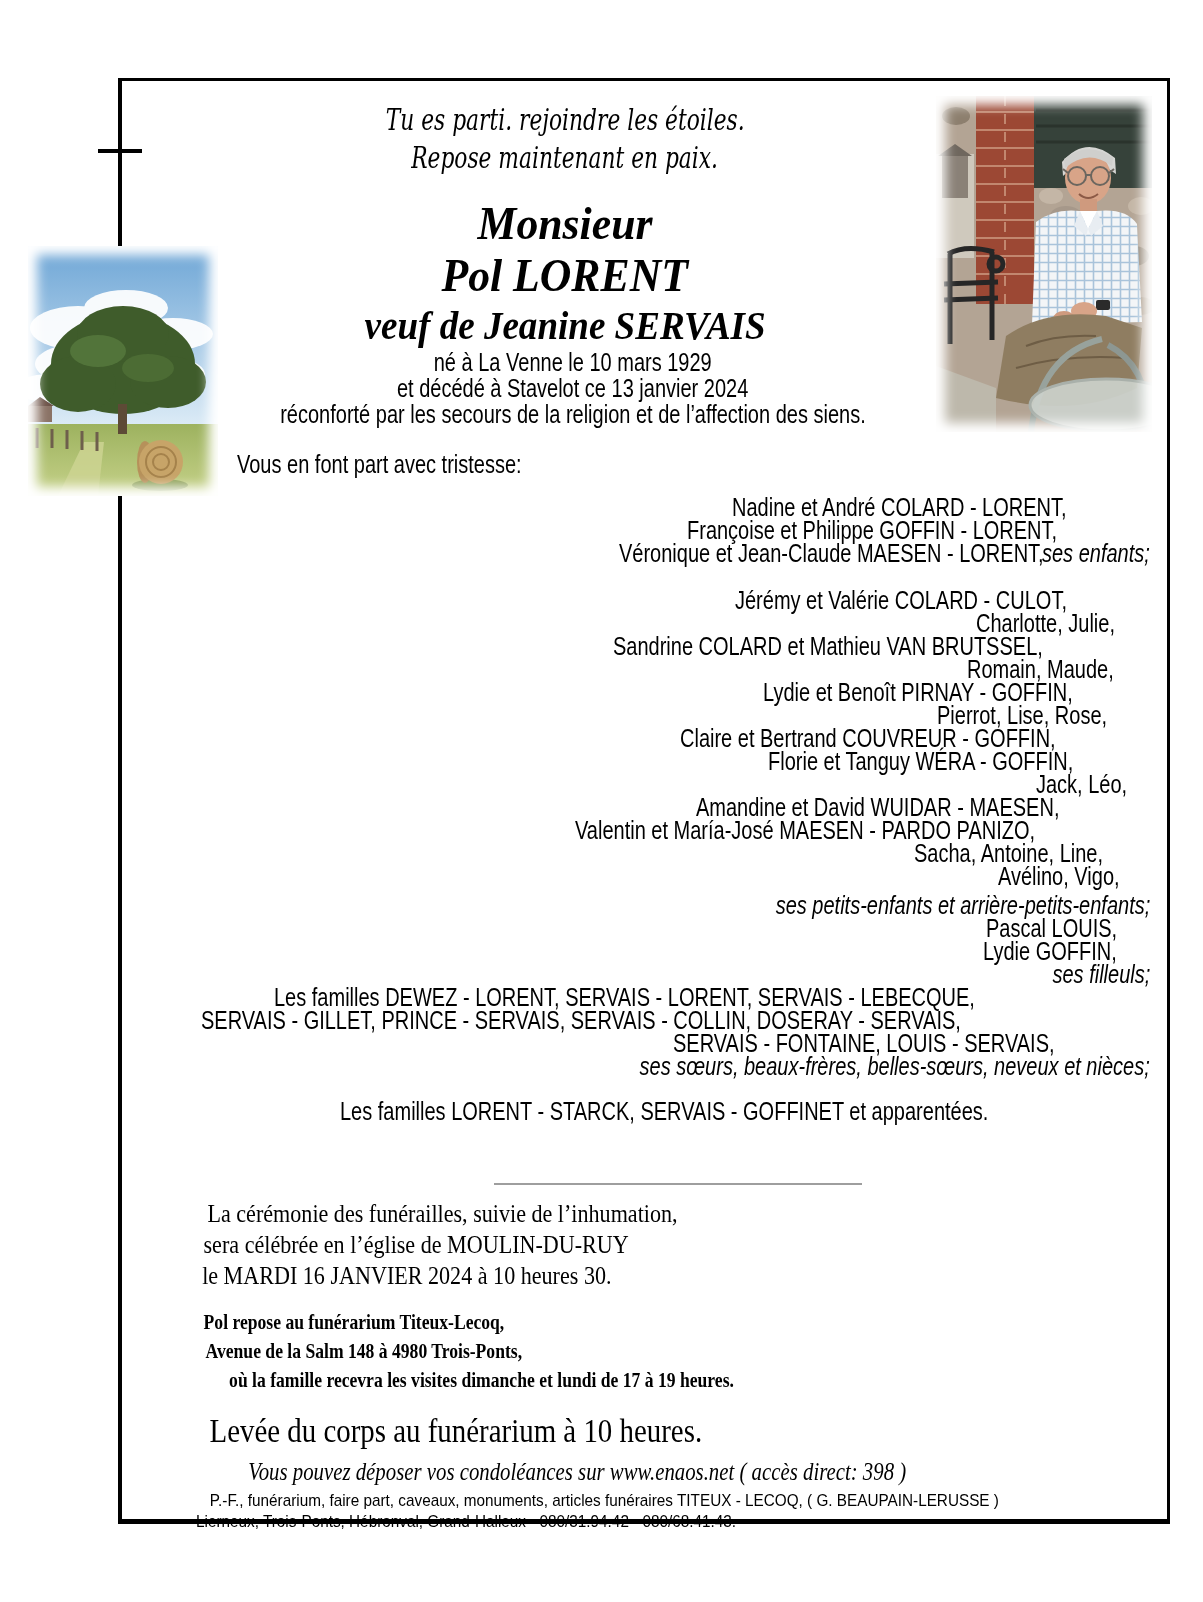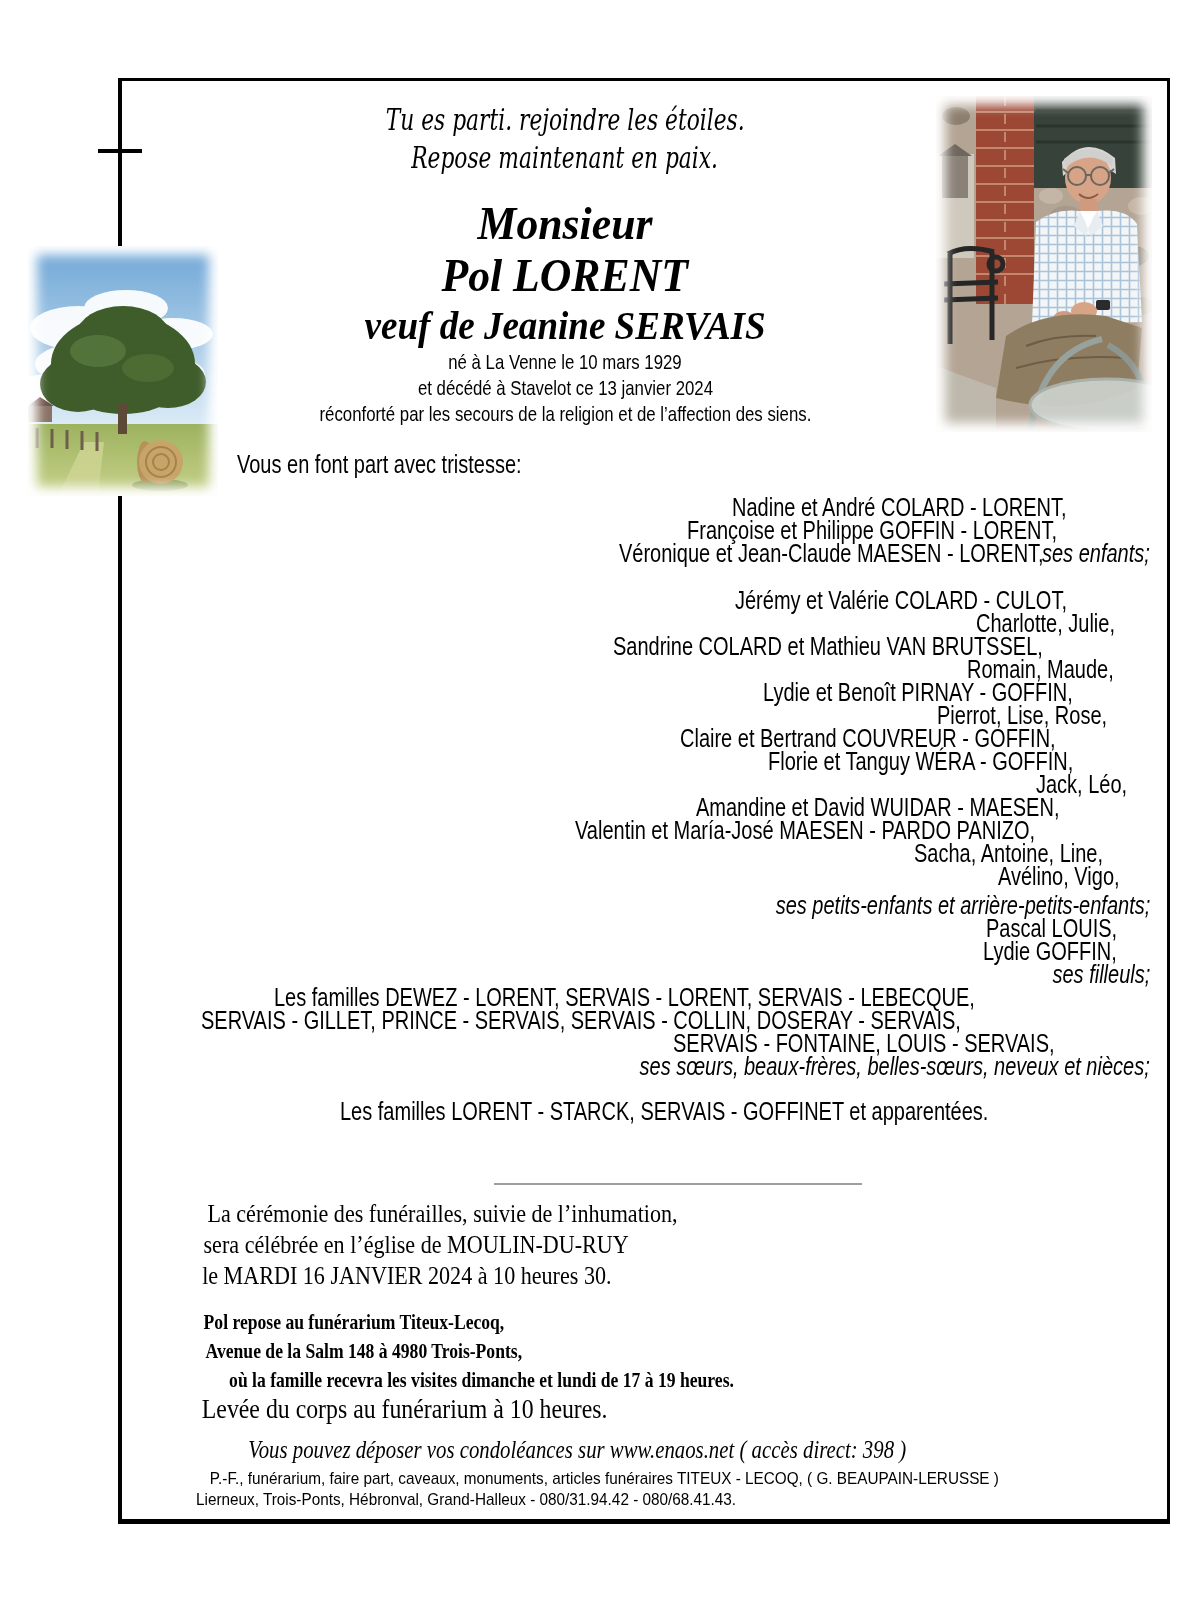--- a/index.html
+++ b/index.html
@@ -28,37 +28,37 @@
                   box-shadow:inset 0 0 12px 9px #ffffff; }
   .photo-landscape { left:28px; top:246px; width:190px; height:250px; }
   .photo-portrait  { left:936px; top:96px; width:216px; height:336px; }
 
   .epitaph { left:120px; top:101px; width:890px; text-align:center;
              font:italic 29px/38px "DejaVu Serif", serif; }
   .title-block { left:120px; top:198px; width:890px; text-align:center;
                  font-family:"Liberation Serif", serif; font-style:italic; font-weight:700; }
   .title-main { font-size:46px; line-height:52px; }
   .title-sub  { font-size:39px; line-height:48px; }
-  .life  { left:120px; top:349px; width:890px; text-align:center;
-           font-size:21px; line-height:26px; }
+  .life  { left:128px; top:349px; width:890px; text-align:center;
+           font-size:25px; line-height:26px; }
   .intro { left:237px; top:453px; font-size:25px; line-height:23px; white-space:nowrap; }
 
   .fam { left:201px; top:496px; width:949px; font-size:25px; line-height:23px; }
   .fam-row { position:relative; height:23px; white-space:nowrap; }
   .fam-row.indent .fam-text { margin-left:69px; }
   .fam-label { position:absolute; right:0; top:0; font-style:italic; }
 
   .divider { left:494px; top:1183px; width:368px; height:2px; background:#9e9e9e; }
 
   .lower { left:166px; top:1198px; width:1018px; text-align:left; }
   .ceremony    { font-family:"Liberation Serif", serif; font-size:26px; line-height:31px; }
   .repose      { margin-top:16px; font-family:"Liberation Serif", serif; font-weight:700;
                  font-size:22px; line-height:29px; }
-  .levee-line  { margin-top:0; font-family:"Liberation Serif", serif;
-                 font-size:28px; line-height:29px; }
+  .levee-line  { margin-top:22px; font-family:"Liberation Serif", serif;
+                 font-size:34px; line-height:29px; }
   .condolences { margin-top:12px; font-family:"Liberation Serif", serif; font-style:italic;
                  font-size:26px; line-height:29px; }
   .footer { margin-top:4px; font-size:17px; line-height:21px; }
 </style>
 </head>
 <body>
 
 <div class="abs frame"></div>
 <div class="abs crossbar"></div>
 

